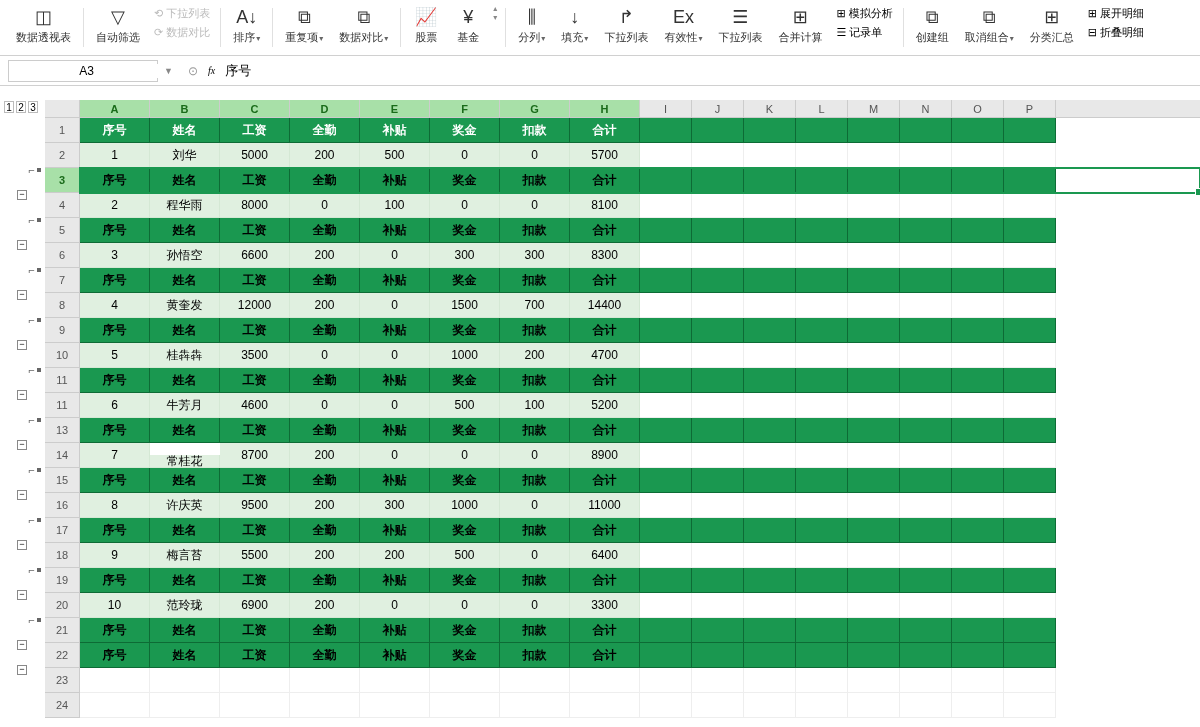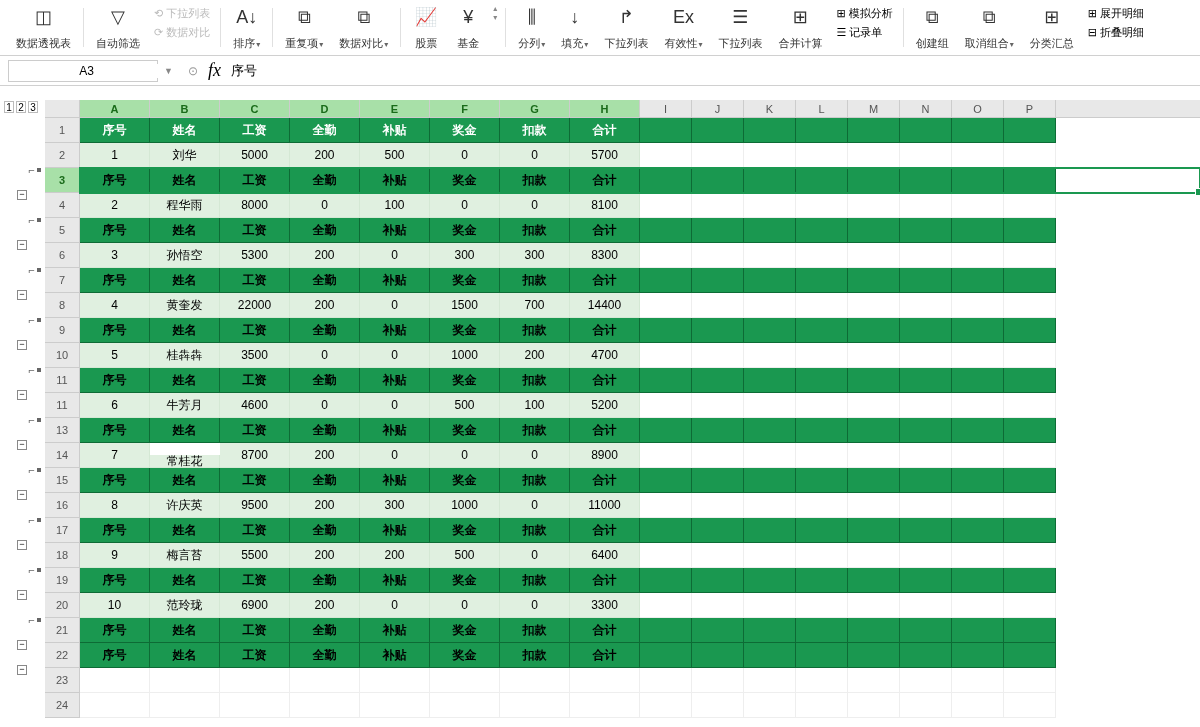--- a/index.html
+++ b/index.html
@@ -2,33 +2,33 @@
 <html><head>
 <meta charset="utf-8">
 <style>
 * { box-sizing: border-box; margin: 0; padding: 0; }
 body { font-family: "Microsoft YaHei", sans-serif; font-size: 12px; background: #fff; overflow: hidden; }
 
 
 .toolbar { display: flex; align-items: flex-start; padding: 4px 8px; border-bottom: 1px solid #d0d0d0; background: #fff; height: 56px; }
 .tool { display: flex; flex-direction: column; align-items: center; justify-content: center; padding: 2px 8px; cursor: pointer; min-width: 42px; }
 .tool-icon { font-size: 18px; height: 22px; display: flex; align-items: center; color: #333; }
-.tool-label { font-size: 11px; color: #333; margin-top: 8px; white-space: nowrap; }
+.tool-label { font-size: 11px; color: #333; margin-top: 2px; white-space: nowrap; }
 .tool-small { display: flex; align-items: center; padding: 2px 6px; font-size: 11px; cursor: pointer; }
 .tool-small.disabled { color: #bbb; }
 .sep { width: 1px; background: #e0e0e0; margin: 4px 4px; align-self: stretch; }
 .dd { font-size: 8px; margin-left: 1px; color: #666; }
 
 
 .formula-bar { display: flex; align-items: center; border-bottom: 1px solid #d0d0d0; height: 30px; background: #fff; }
 .name-box { width: 150px; height: 22px; border: 1px solid #ccc; margin-left: 8px; display: flex; align-items: center; }
 .name-box input { flex: 1; border: none; text-align: center; font-size: 12px; outline: none; }
 .name-box .arrow { width: 16px; text-align: center; color: #888; font-size: 9px; }
 .fx-area { display: flex; align-items: center; margin-left: 30px; gap: 10px; }
-.fx-btn { font-style: italic; font-family: serif; font-size: 18px; cursor: pointer; }
+.fx-btn { font-style: italic; font-family: serif; font-size: 10px; cursor: pointer; }
 .formula-input { border: none; font-size: 13px; outline: none; min-width: 400px; }
 
 
 .outline-top { display:flex; position:absolute; left:4px; top:101px; gap:2px; font-size:10px; }
 .outline-top span { border:1px solid #bbb; width:10px; height:12px; display:flex; align-items:center; justify-content:center; cursor:pointer; }
 .outline-side { position:absolute; left:0; top:132px; width:45px; }
 .orow { height:25px; display:flex; align-items:center; justify-content:flex-end; padding-right:4px; gap:2px; }
 .ob { width:10px; height:10px; border:1px solid #888; display:flex; align-items:center; justify-content:center; font-size:9px; background:#fff; cursor:pointer; line-height:1; }
 .odot { width:4px; height:4px; background:#666; }
 
@@ -382,21 +382,21 @@
         <div class="cell blank" style="width: 52px;"></div>
         <div class="cell blank" style="width: 52px;"></div>
         <div class="cell blank" style="width: 52px;"></div>
         <div class="cell blank" style="width: 52px;"></div>
         <div class="cell blank" style="width: 52px;"></div>
         <div class="cell blank" style="width: 52px;"></div>
       </div>
       <div class="row">
         <div class="cell" style="width: 70px;">3</div>
         <div class="cell" style="width: 70px;">孙悟空</div>
-        <div class="cell" style="width: 70px;">5300</div>
+        <div class="cell" style="width: 70px;">6600</div>
         <div class="cell" style="width: 70px;">200</div>
         <div class="cell" style="width: 70px;">0</div>
         <div class="cell" style="width: 70px;">300</div>
         <div class="cell" style="width: 70px;">300</div>
         <div class="cell" style="width: 70px;">8300</div>
         <div class="cell blank" style="width: 52px;"></div>
         <div class="cell blank" style="width: 52px;"></div>
         <div class="cell blank" style="width: 52px;"></div>
         <div class="cell blank" style="width: 52px;"></div>
         <div class="cell blank" style="width: 52px;"></div>
@@ -418,21 +418,21 @@
         <div class="cell blank" style="width: 52px;"></div>
         <div class="cell blank" style="width: 52px;"></div>
         <div class="cell blank" style="width: 52px;"></div>
         <div class="cell blank" style="width: 52px;"></div>
         <div class="cell blank" style="width: 52px;"></div>
         <div class="cell blank" style="width: 52px;"></div>
       </div>
       <div class="row">
         <div class="cell" style="width: 70px;">4</div>
         <div class="cell" style="width: 70px;">黄奎发</div>
-        <div class="cell" style="width: 70px;">22000</div>
+        <div class="cell" style="width: 70px;">12000</div>
         <div class="cell" style="width: 70px;">200</div>
         <div class="cell" style="width: 70px;">0</div>
         <div class="cell" style="width: 70px;">1500</div>
         <div class="cell" style="width: 70px;">700</div>
         <div class="cell" style="width: 70px;">14400</div>
         <div class="cell blank" style="width: 52px;"></div>
         <div class="cell blank" style="width: 52px;"></div>
         <div class="cell blank" style="width: 52px;"></div>
         <div class="cell blank" style="width: 52px;"></div>
         <div class="cell blank" style="width: 52px;"></div>

